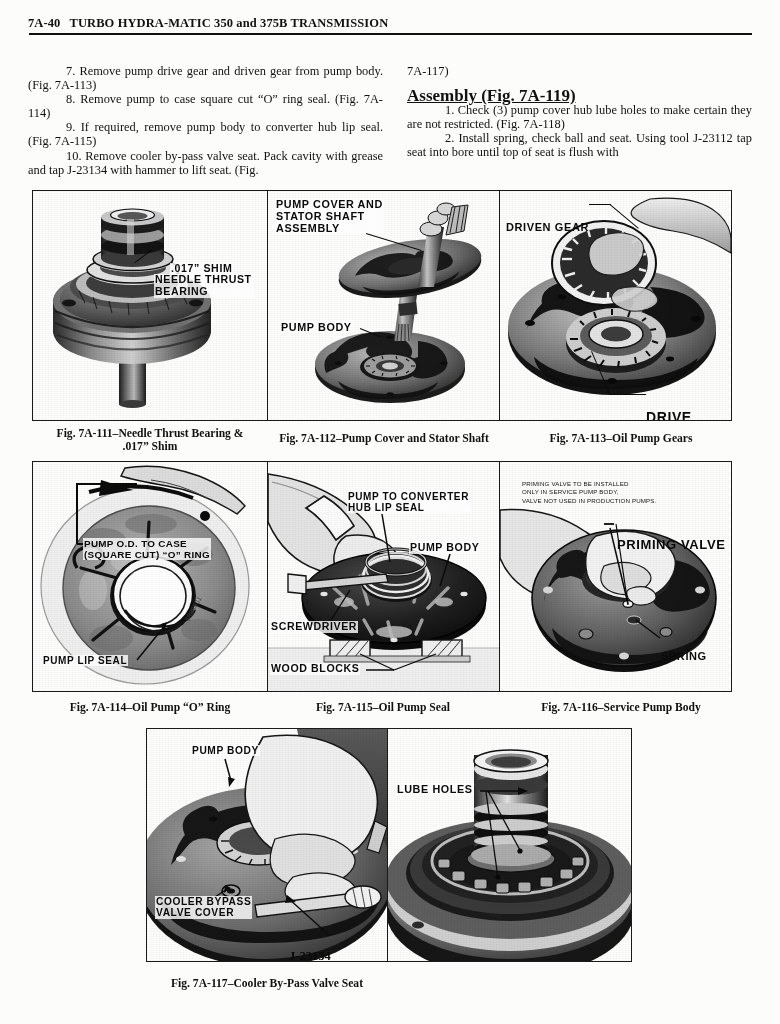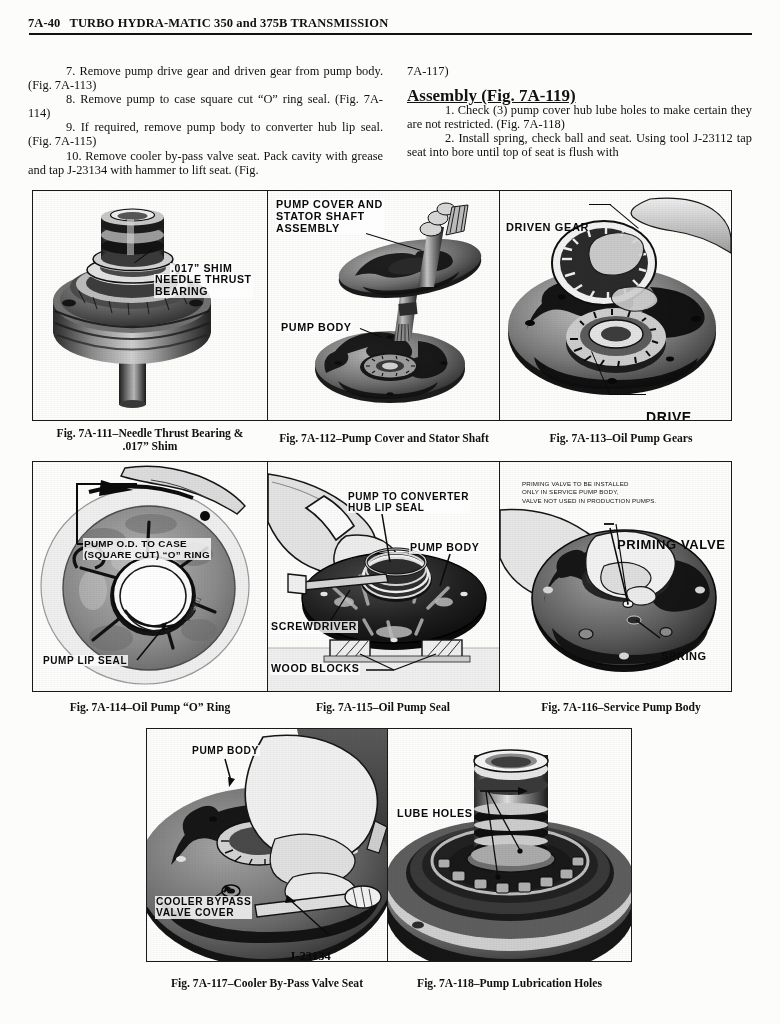--- a/index.html
+++ b/index.html
@@ -766,21 +766,20 @@
             <ellipse cx="30" cy="196" rx="6" ry="3.6" fill="#2c2c2c"></ellipse>
           </svg>
           <div class="grain"></div>
         </div>
         <svg class="photo" viewBox="0 0 243 232" width="243" height="232" preserveAspectRatio="none" style="pointer-events:none;">
           <line x1="92" y1="62" x2="134" y2="62" stroke="#0b0b0b" stroke-width="1.5"></line>
           <polygon points="130,58 140,62 130,66" fill="#0b0b0b"></polygon>
           <line x1="100" y1="62" x2="133" y2="123" stroke="#0b0b0b" stroke-width="1.3"></line>
           <line x1="98" y1="63" x2="110" y2="149" stroke="#0b0b0b" stroke-width="1.3"></line>
         </svg>
-        <div class="lbl" style="left:8px;top:54px;font-size:10.8px;margin-top:24px;">LUBE HOLES</div>
+        <div class="lbl" style="left:8px;top:54px;font-size:10.8px;">LUBE HOLES</div>
       </div>
     </div>
   </div>
 
   <div class="caption" style="left:147px;top:977px;width:240px;">Fig. 7A-117–Cooler By-Pass Valve Seat</div>
-  <div class="caption" style="left:388px;top:977px;width:243px;">Fig. 7A-118–Pump Lubrication Holes</div>
 
 </div>
 
 </body></html>

